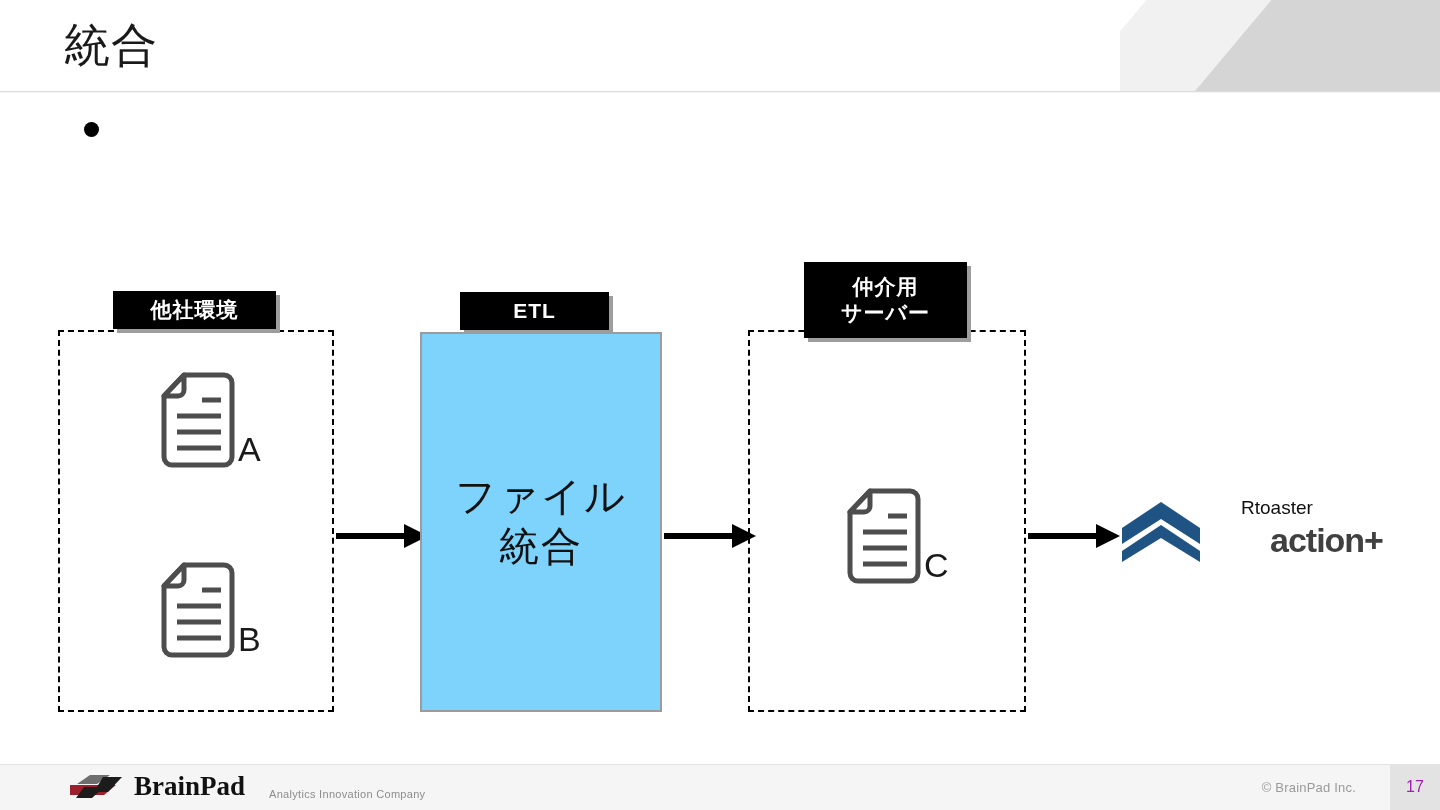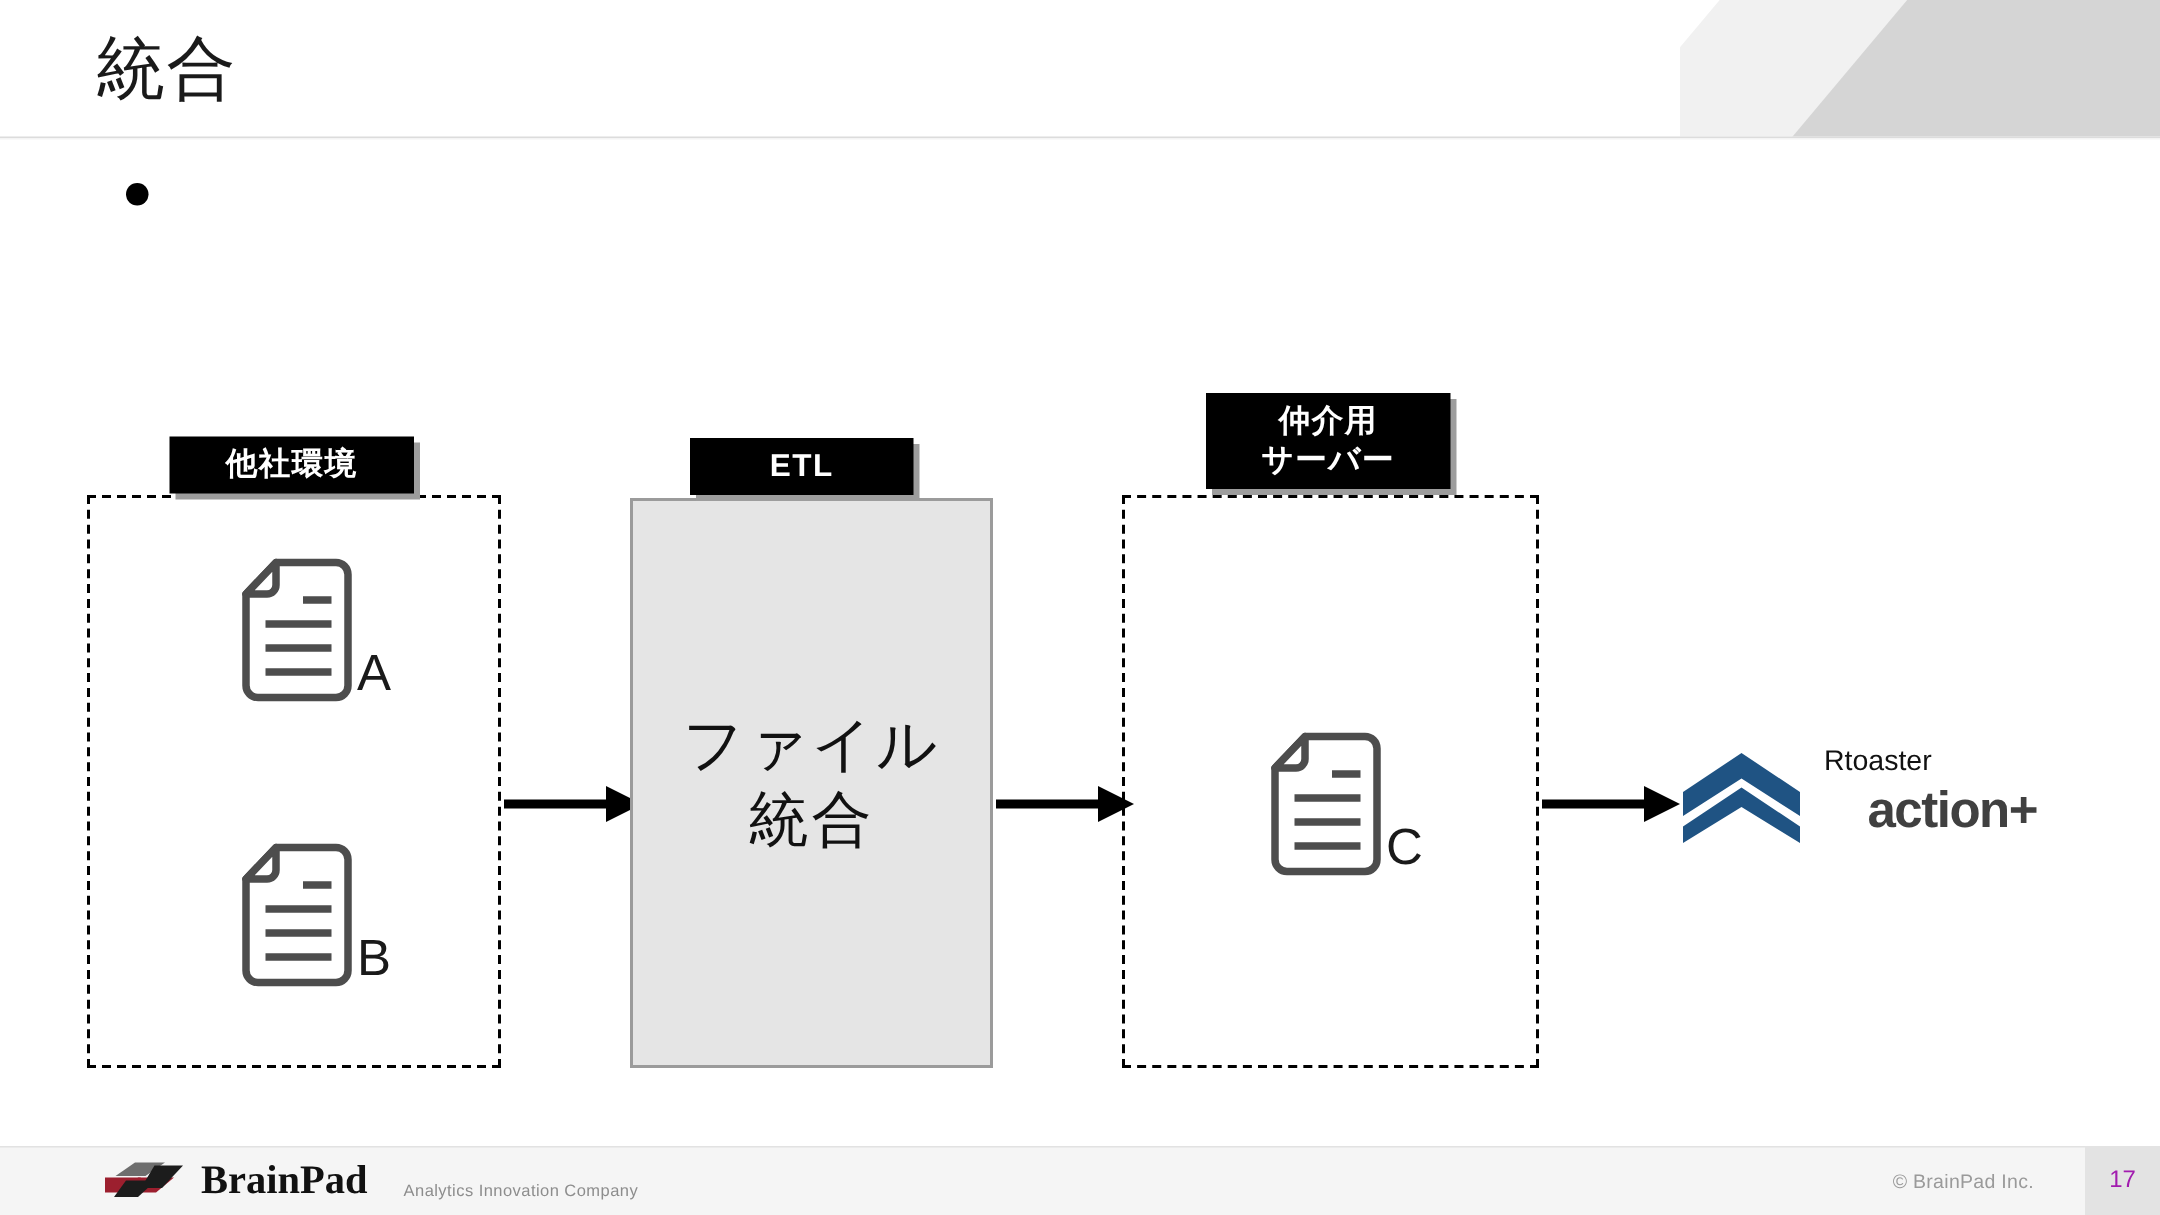--- a/index.html
+++ b/index.html
@@ -127,21 +127,21 @@
     font-weight: bold;
     font-size: 21px;
     line-height: 26px;
     letter-spacing: 1px;
     white-space: pre-line;
   }
 
   
   .process-box {
     position: absolute;
-    background: #e5e5e5;
+    background: #7dd3fc;
     border: 2px solid #9b9b9b;
     box-sizing: border-box;
     display: flex;
     align-items: center;
     justify-content: center;
   }
   .process-box span {
     font-size: 40px;
     line-height: 50px;
     letter-spacing: 2px;
@@ -302,21 +302,21 @@
   <div class="caption-plate" style="left:460px; top:292px; width:149px; height:38px;">
     <span>ETL</span>
   </div>
 
   <svg class="arrow" style="left:664px; top:520px;" width="92" height="32" viewBox="0 0 92 32">
     <line x1="0" y1="16" x2="70" y2="16" stroke="#000000" stroke-width="6"></line>
     <polygon points="68,4 92,16 68,28" fill="#000000"></polygon>
   </svg>
 
   <div class="dashed-zone" style="left:748px; top:330px; width:278px; height:382px;"></div>
-  <div class="caption-plate" style="left:804px; top:262px; width:163px; height:64px;">
+  <div class="caption-plate" style="left:804px; top:262px; width:163px; height:76px;">
     <span>仲介用
 サーバー</span>
   </div>
 
   <div class="doc-item" style="left:846px; top:488px;">
     <svg width="76" height="96" viewBox="0 0 76 96">
       <path d="M24 3 H64 a8 8 0 0 1 8 8 V85 a8 8 0 0 1 -8 8 H12 a8 8 0 0 1 -8 -8 V24 Z" fill="#ffffff" stroke="#4d4d4d" stroke-width="5" stroke-linejoin="round"></path>
       <path d="M24 3 L4 24 H18 a6 6 0 0 0 6 -6 Z" fill="#ffffff" stroke="#4d4d4d" stroke-width="5" stroke-linejoin="round"></path>
       <line x1="42" y1="28" x2="61" y2="28" stroke="#4d4d4d" stroke-width="5"></line>
       <line x1="17" y1="44" x2="61" y2="44" stroke="#4d4d4d" stroke-width="5"></line>
@@ -324,21 +324,21 @@
       <line x1="17" y1="76" x2="61" y2="76" stroke="#4d4d4d" stroke-width="5"></line>
     </svg>
     <div class="doc-letter">C</div>
   </div>
 
   <svg class="arrow" style="left:1028px; top:520px;" width="92" height="32" viewBox="0 0 92 32">
     <line x1="0" y1="16" x2="70" y2="16" stroke="#000000" stroke-width="6"></line>
     <polygon points="68,4 92,16 68,28" fill="#000000"></polygon>
   </svg>
 
-  <div class="rt-logo" style="left:1120px; top:498px;">
+  <div class="rt-logo" style="left:1120px; top:498px;gap:25px;">
     <svg class="rt-mark" viewBox="0 0 82 62">
       <path d="M41 2 L80 28 L80 44 L41 19 L2 44 L2 28 Z" fill="#1f5383"></path>
       <path d="M41 25 L80 51 L80 62 L41 38 L2 62 L2 51 Z" fill="#1f5383"></path>
     </svg>
     <div class="rt-words">
       <div class="rt-sub">Rtoaster</div>
       <div class="rt-main">action+</div>
     </div>
   </div>
 

